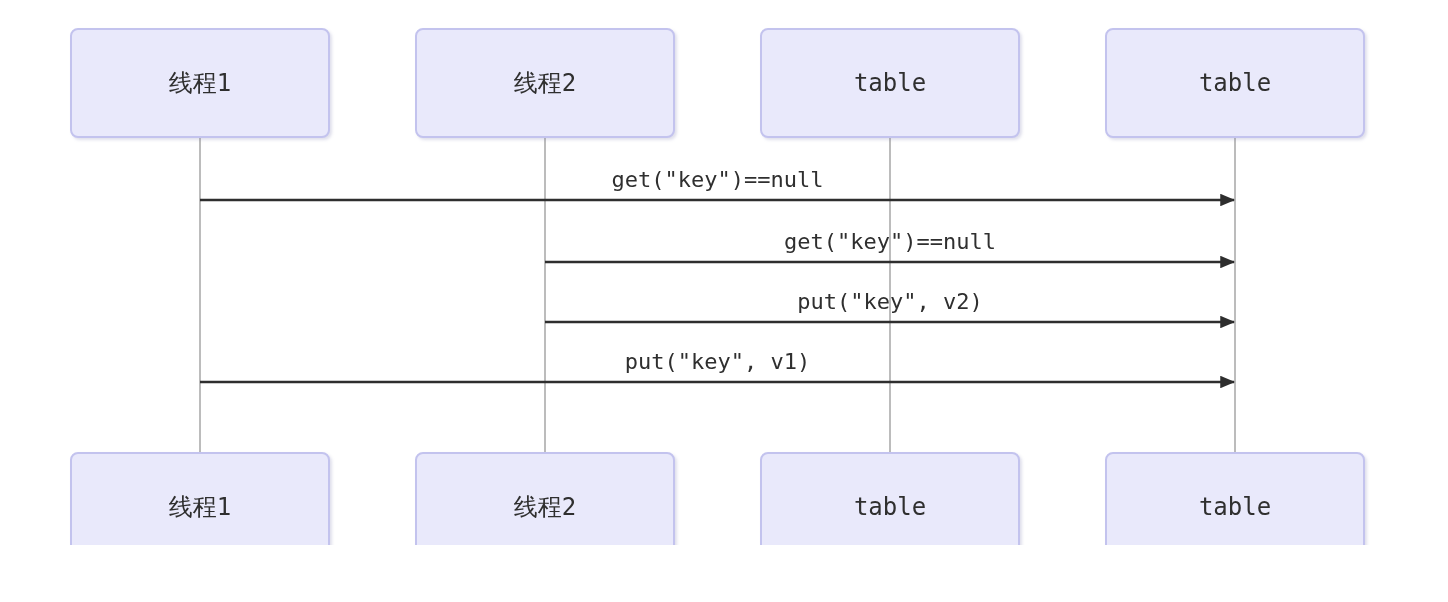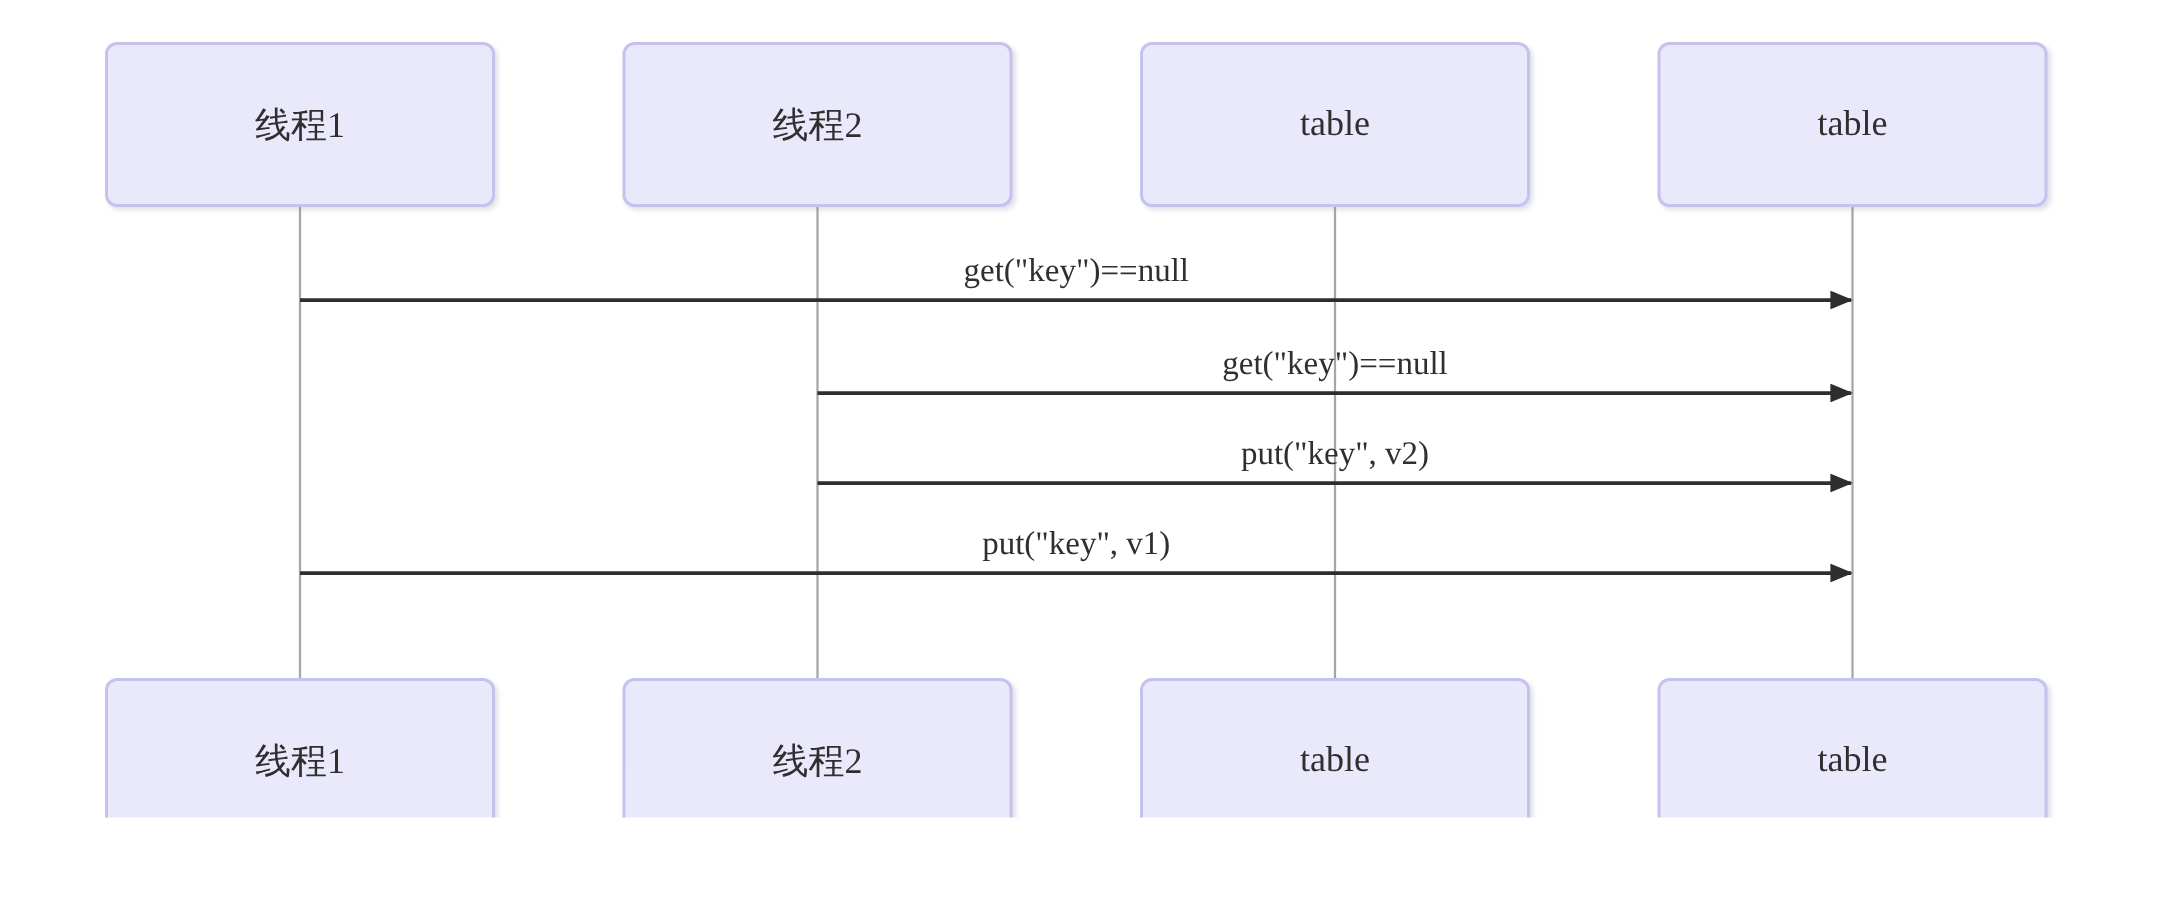--- a/index.html
+++ b/index.html
@@ -11,21 +11,20 @@
     width: 1448px;
     height: 602px;
     font-family: "DejaVu Sans Mono", "Liberation Mono", monospace;
   }
   .canvas {
     position: relative;
     width: 1448px;
     height: 602px;
     background: var(--bg, #ffffff);
     overflow: hidden;
-    font-family: Liberation Serif, serif;
   }
   
   .viewport {
     position: absolute;
     left: 0;
     top: 0;
     width: 1448px;
     height: 545px;
     overflow: hidden;
   }

